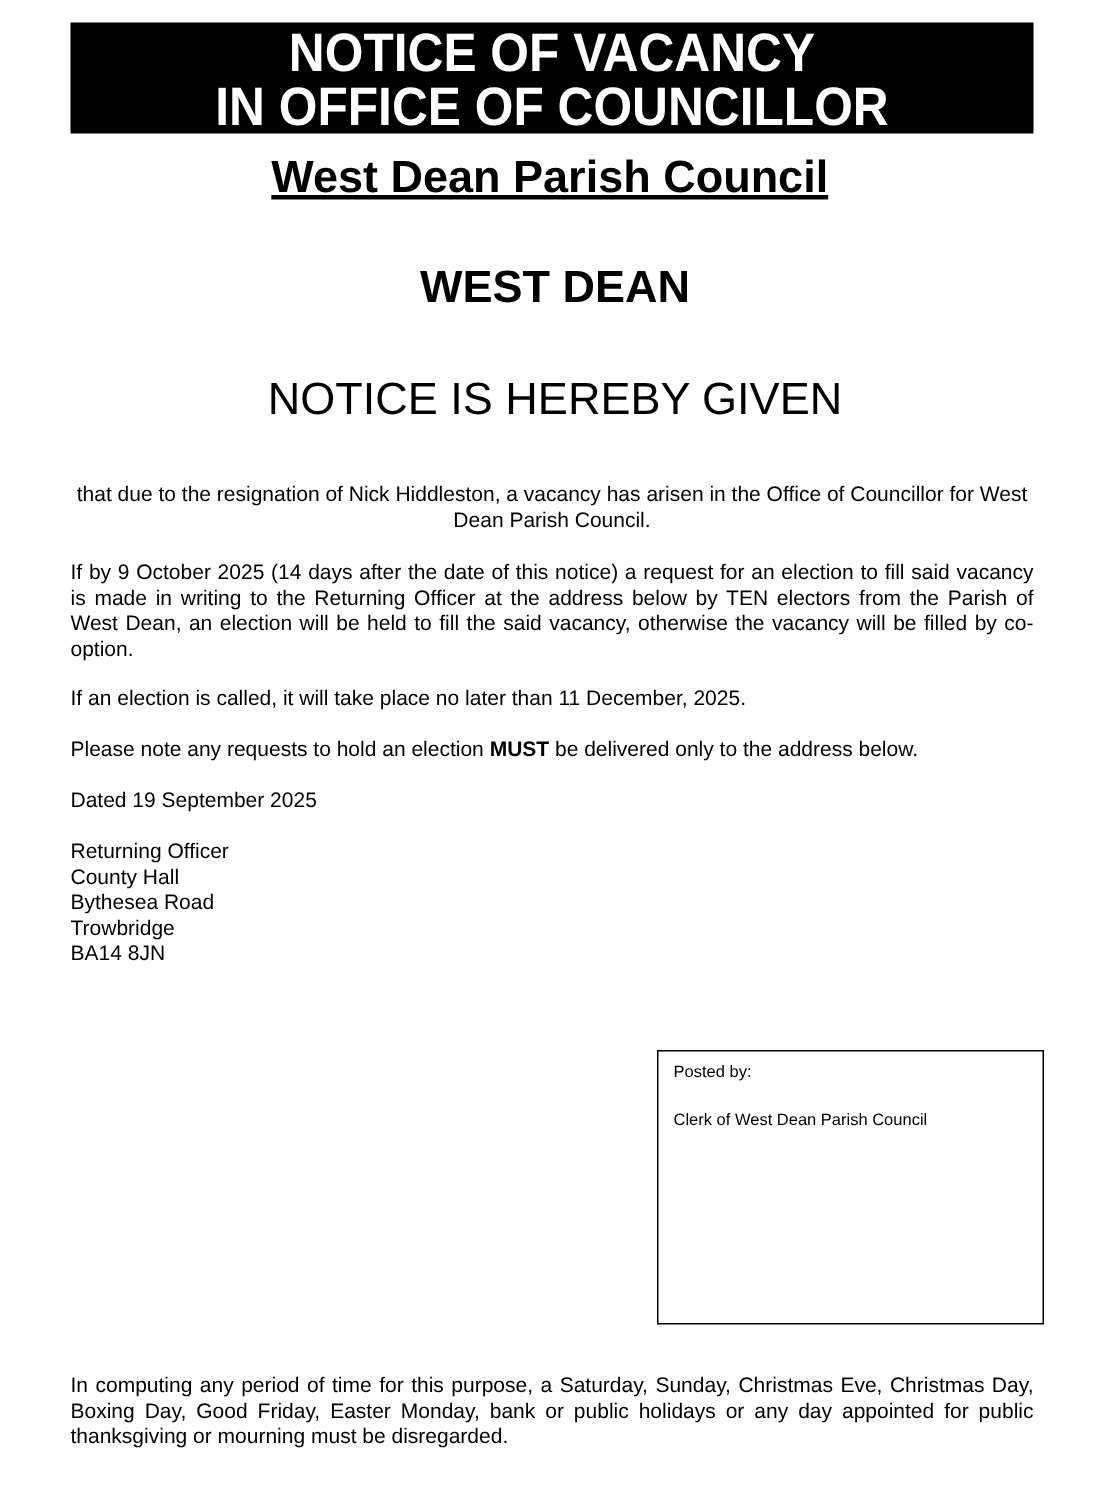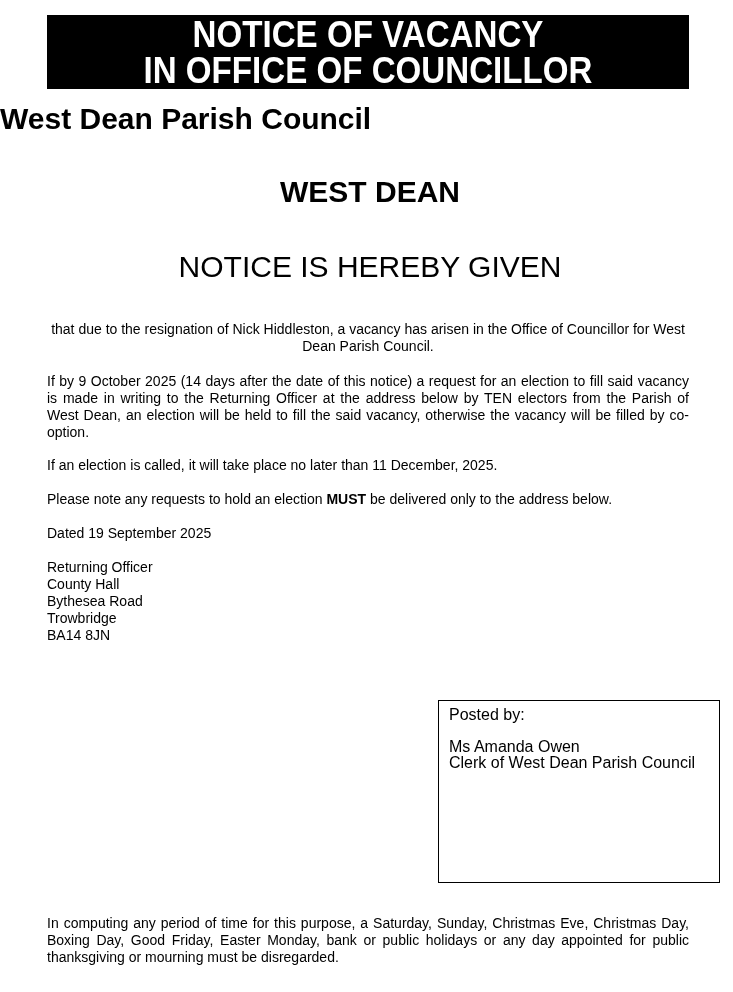--- a/index.html
+++ b/index.html
@@ -1,31 +1,31 @@
 <!DOCTYPE html>
 <html><head>
 <meta charset="utf-8">
 <style>
   html, body { margin: 0; padding: 0; background: #ffffff; }
   body { width: 733px; height: 992px; position: relative; overflow: hidden; font-family: "Liberation Sans", sans-serif; color: #000; }
   .banner { position: absolute; left: 47px; top: 15px; width: 642px; height: 74px; background: #000; color: #fff; text-align: center; font-weight: bold; font-size: 36px; line-height: 36px; box-sizing: border-box; padding-top: 2px; }
   .banner div { transform: scaleX(0.92); }
-  .council { position: absolute; left: 0; width: 733px; top: 101px; font-weight: bold; font-size: 30px; line-height: 36px; }
+  .council { position: absolute; left: 0; width: 733px; top: 101px; text-align: center; font-weight: bold; font-size: 30px; line-height: 36px; text-decoration: underline; }
   .place { position: absolute; left: 0; width: 740px; top: 174px; text-align: center; font-weight: bold; font-size: 30px; line-height: 36px; }
   .given { position: absolute; left: 0; width: 740px; top: 249px; text-align: center; font-size: 30px; line-height: 36px; }
   .body-text { position: absolute; left: 47px; width: 642px; font-size: 14px; line-height: 17px; }
   .justify { text-align: justify; text-align-last: left; }
   .p1 { top: 321px; text-align: center; }
   .p2 { top: 373px; }
   .p3 { top: 457px; }
   .p4 { top: 491px; }
   .p5 { top: 525px; }
   .addr { top: 559px; }
   .addr div { height: 17px; }
-  .postedbox { position: absolute; left: 438px; top: 700px; width: 282px; height: 183px; border: 1.5px solid #000; box-sizing: border-box; padding: 6px 10px; font-size: 16px; line-height: 16px; }
+  .postedbox { position: absolute; left: 438px; top: 700px; width: 258px; height: 183px; border: 1.5px solid #000; box-sizing: border-box; padding: 6px 10px; font-size: 11px; line-height: 16px; }
   .postedbox .gap { height: 16px; }
   .footer { position: absolute; left: 47px; top: 915px; width: 642px; font-size: 14px; line-height: 17px; }
 </style>
 </head>
 <body>
 
 <div class="banner">
   <div>NOTICE OF VACANCY</div>
   <div>IN OFFICE OF COUNCILLOR</div>
 </div>
@@ -44,17 +44,16 @@
   <div>Returning Officer</div>
   <div>County Hall</div>
   <div>Bythesea Road</div>
   <div>Trowbridge</div>
   <div>BA14 8JN</div>
 </div>
 
 <div class="postedbox">
   <div>Posted by:</div>
   <div class="gap"></div>
-  <div>Ms Amanda Owen</div>
   <div>Clerk of West Dean Parish Council</div>
 </div>
 
 <div class="footer justify">In computing any period of time for this purpose, a Saturday, Sunday, Christmas Eve, Christmas Day, Boxing Day, Good Friday, Easter Monday, bank or public holidays or any day appointed for public thanksgiving or mourning must be disregarded.</div>
 
 </body></html>

